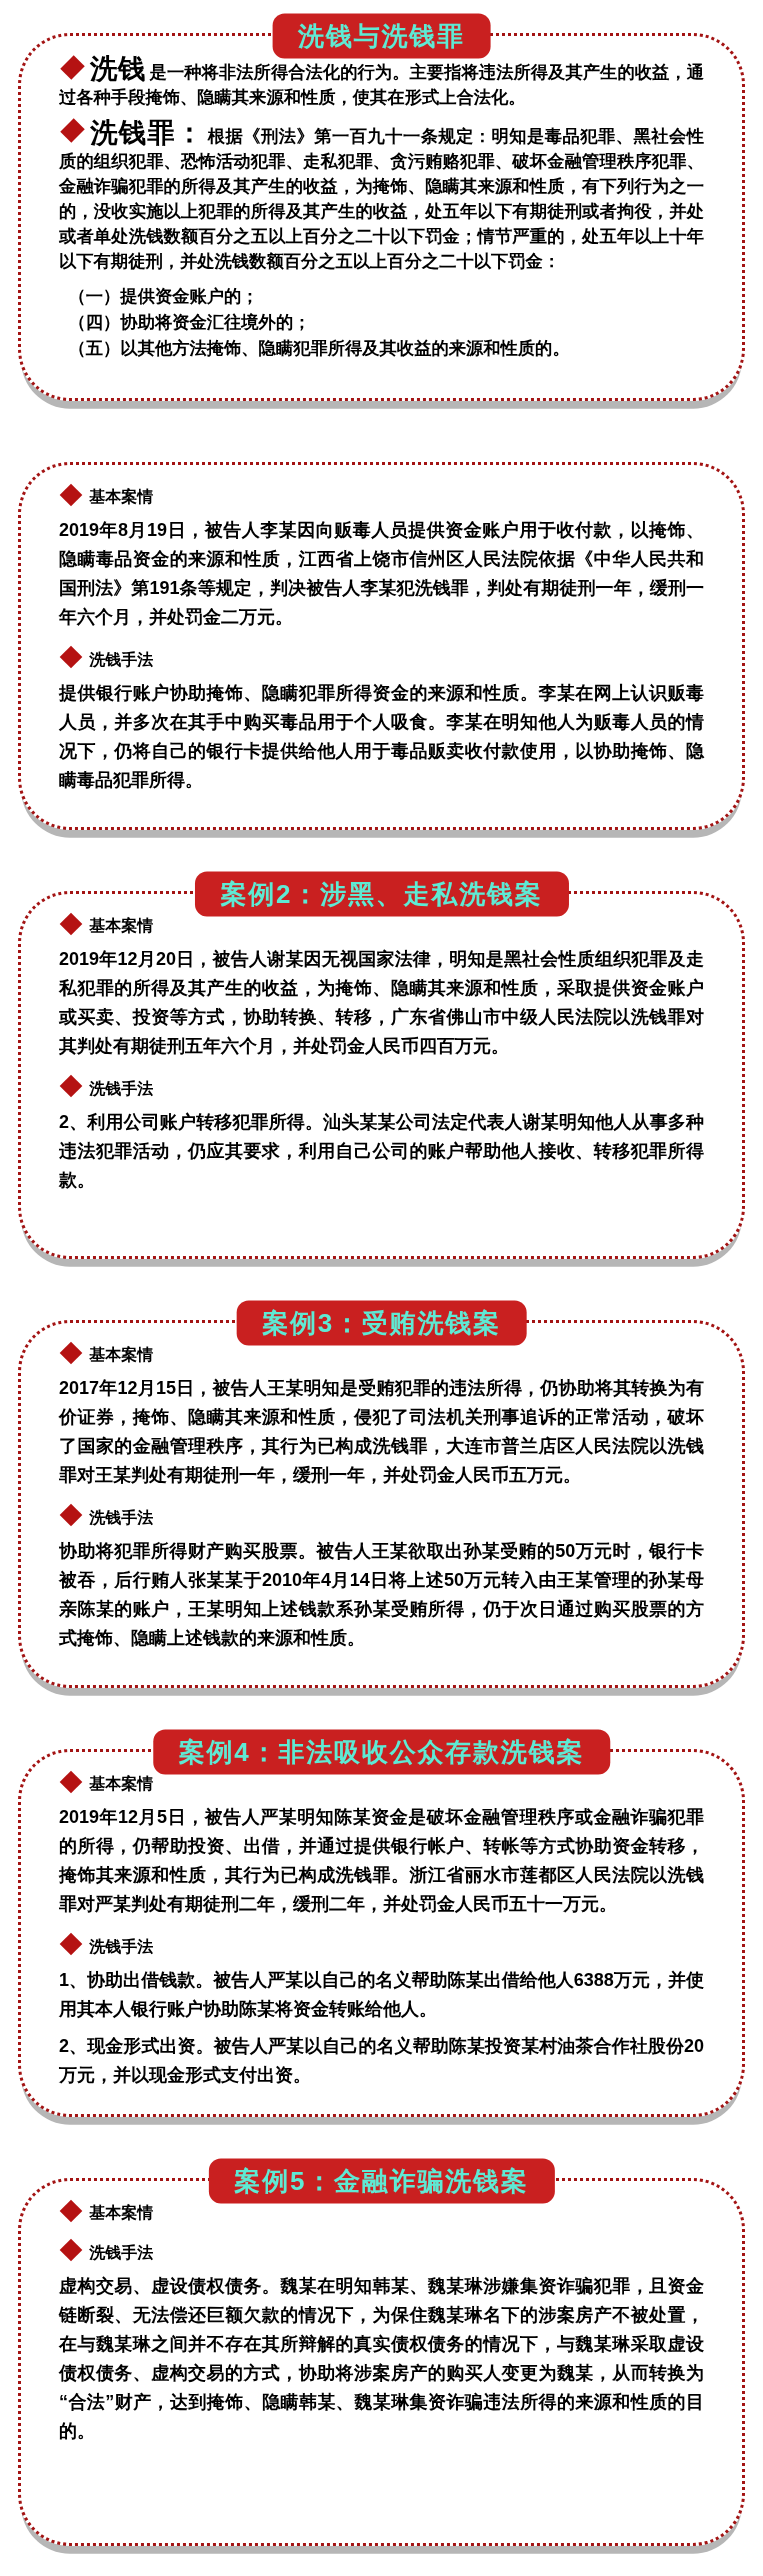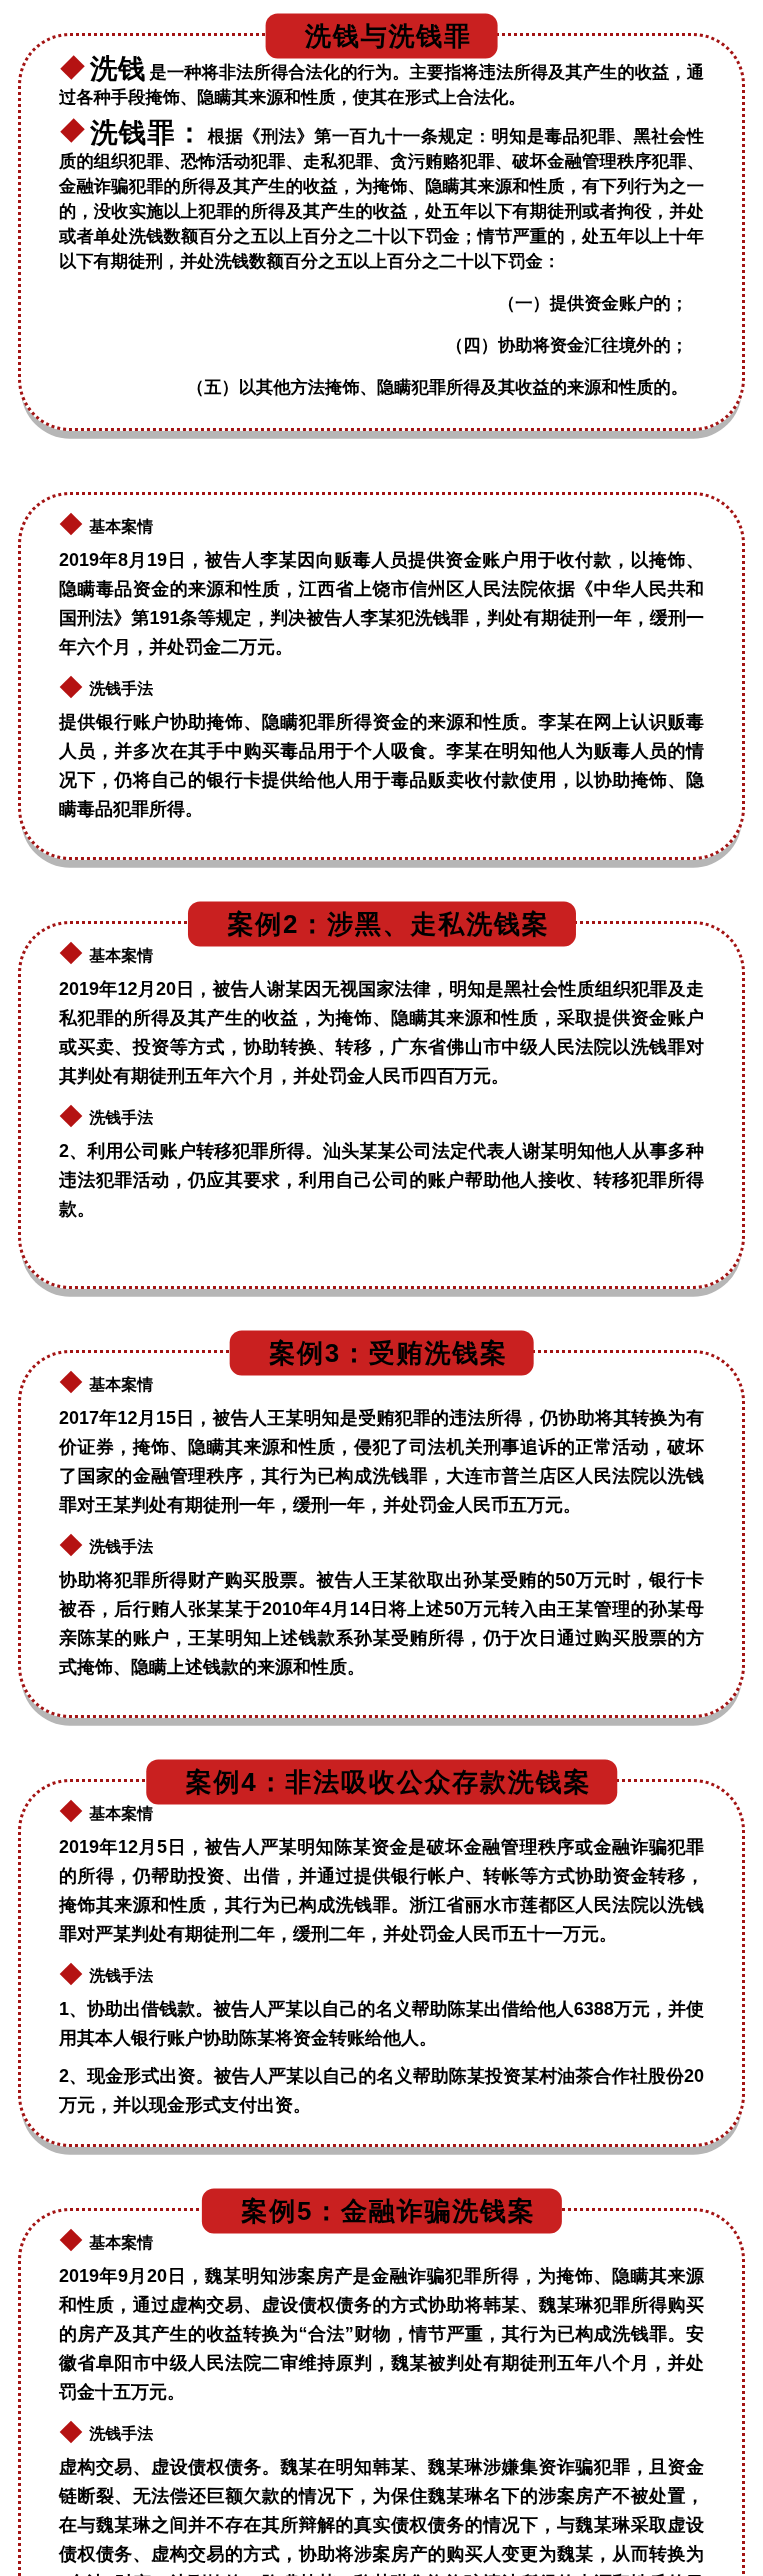--- a/index.html
+++ b/index.html
@@ -29,26 +29,26 @@
   }
   .card.last {
     margin-bottom: 21.5px;
   }
   .banner {
     position: absolute;
     top: 0;
     left: 50%;
     transform: translate(-50%, -50%);
     background: #c92020;
-    color: #000000;
+    color: #5eead4;
     font-size: 26px;
     line-height: 1;
     font-weight: 700;
     letter-spacing: 1.8px;
-    padding: 9px 26px 10px 40px;
+    padding: 9px 26px 10px 26px;
     border-radius: 12px;
     white-space: nowrap;
     z-index: 2;
   }
   .content {
     box-sizing: border-box;
     padding: 20px 38px 12px 38px;
     overflow: hidden;
   }
   
@@ -81,22 +81,21 @@
     margin-right: 3.6px;
   }
   .law-list {
     list-style: none;
     margin: 8.3px 0 0 0;
     padding: 0 0 0 9.5px;
     font-size: 17.3px;
     line-height: 26px;
   }
   .law-list li {
-    margin: 16px;
-    text-align: right;
+    margin: 0;
   }
   
   .sec {
     font-size: 16px;
     line-height: 24px;
     margin: 0 0 7.2px 0;
     font-weight: 700;
   }
   .para {
     font-size: 18px;
@@ -171,18 +170,17 @@
     <p class="para">2、现金形式出资。被告人严某以自己的名义帮助陈某投资某村油茶合作社股份20万元，并以现金形式支付出资。</p>
   </div>
 </section>
 
 <section class="card case-card last">
   <div class="banner">
     <span>案例5：金融诈骗洗钱案</span>
   </div>
   <div class="content">
     <h3 class="sec"><span class="dia"></span><span>基本案情</span></h3>
-    <p class="para">2019年9月20日，魏某明知涉案房产是金融诈骗犯罪所得，为掩饰、隐瞒其来源和性质，通过虚构交易、虚设债权债务的方式协助将韩某、魏某琳犯罪所得购买的房产及其产生的收益转换为“合法”财物，情节严重，其行为已构成洗钱罪。安徽省阜阳市中级人民法院二审维持原判，魏某被判处有期徒刑五年八个月，并处罚金十五万元。</p>
     <h3 class="sec gap-above"><span class="dia"></span><span>洗钱手法</span></h3>
     <p class="para">虚构交易、虚设债权债务。魏某在明知韩某、魏某琳涉嫌集资诈骗犯罪，且资金链断裂、无法偿还巨额欠款的情况下，为保住魏某琳名下的涉案房产不被处置，在与魏某琳之间并不存在其所辩解的真实债权债务的情况下，与魏某琳采取虚设债权债务、虚构交易的方式，协助将涉案房产的购买人变更为魏某，从而转换为“合法”财产，达到掩饰、隐瞒韩某、魏某琳集资诈骗违法所得的来源和性质的目的。</p>
   </div>
 </section>
 
 
 </body></html>

